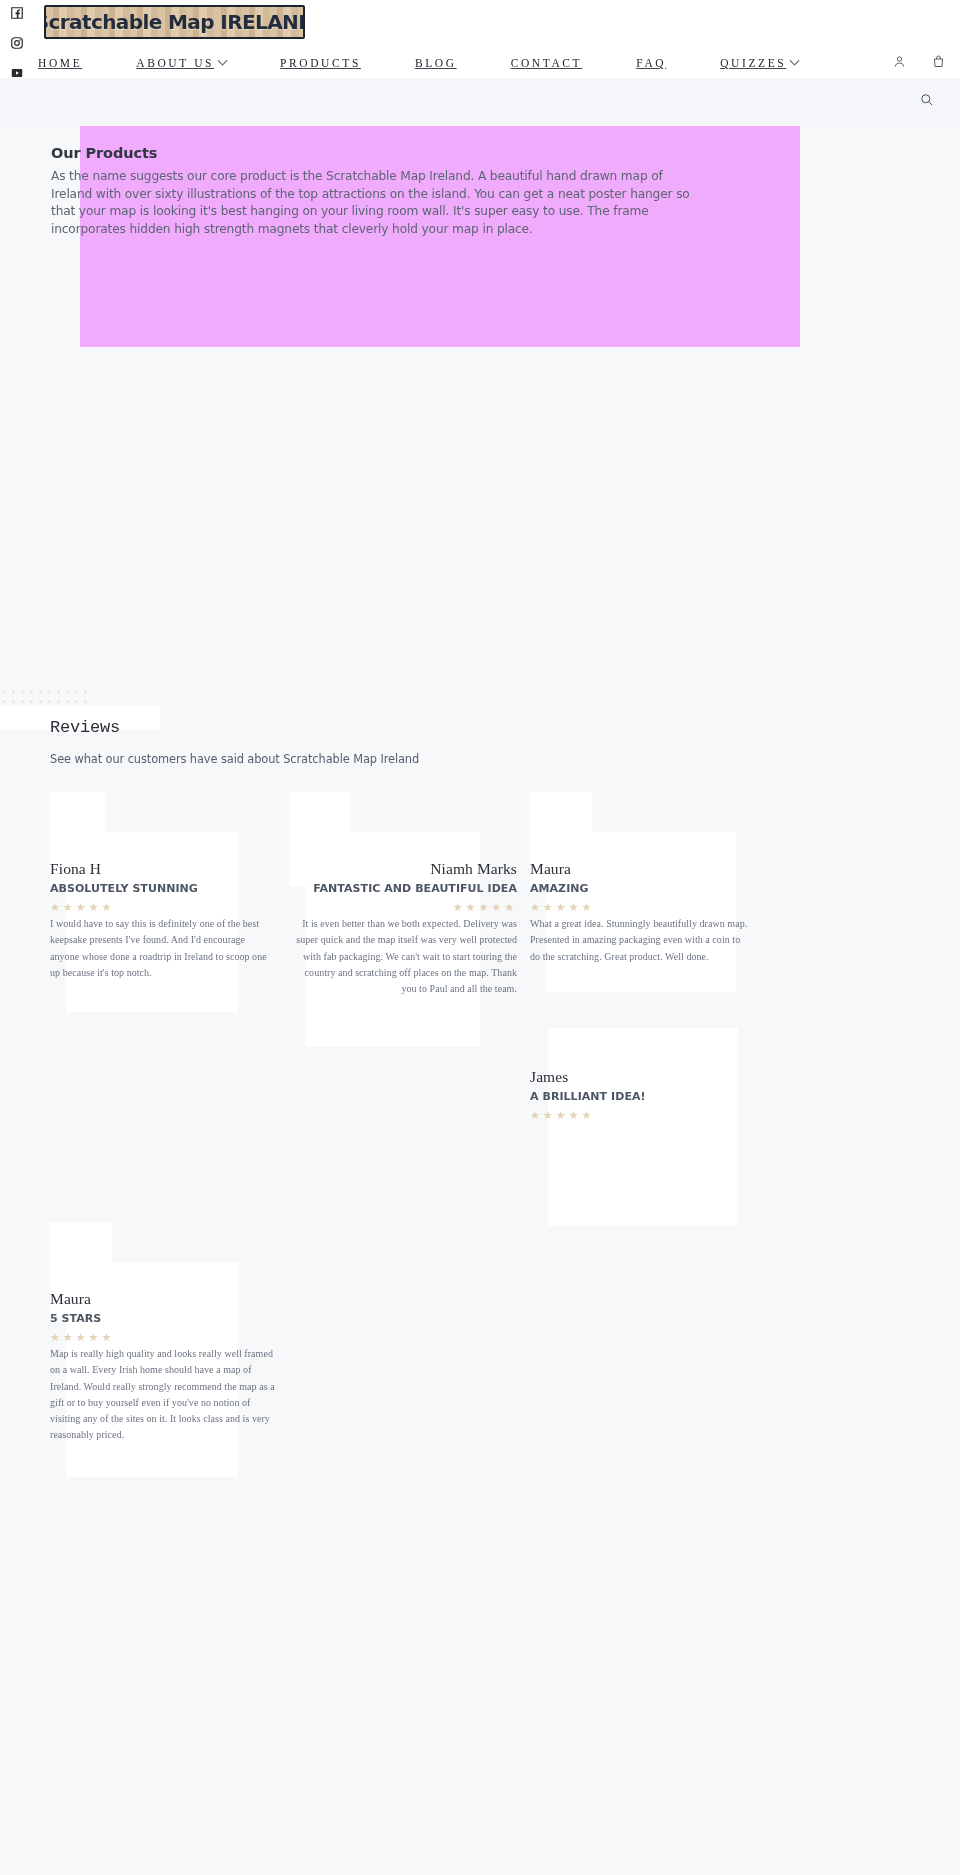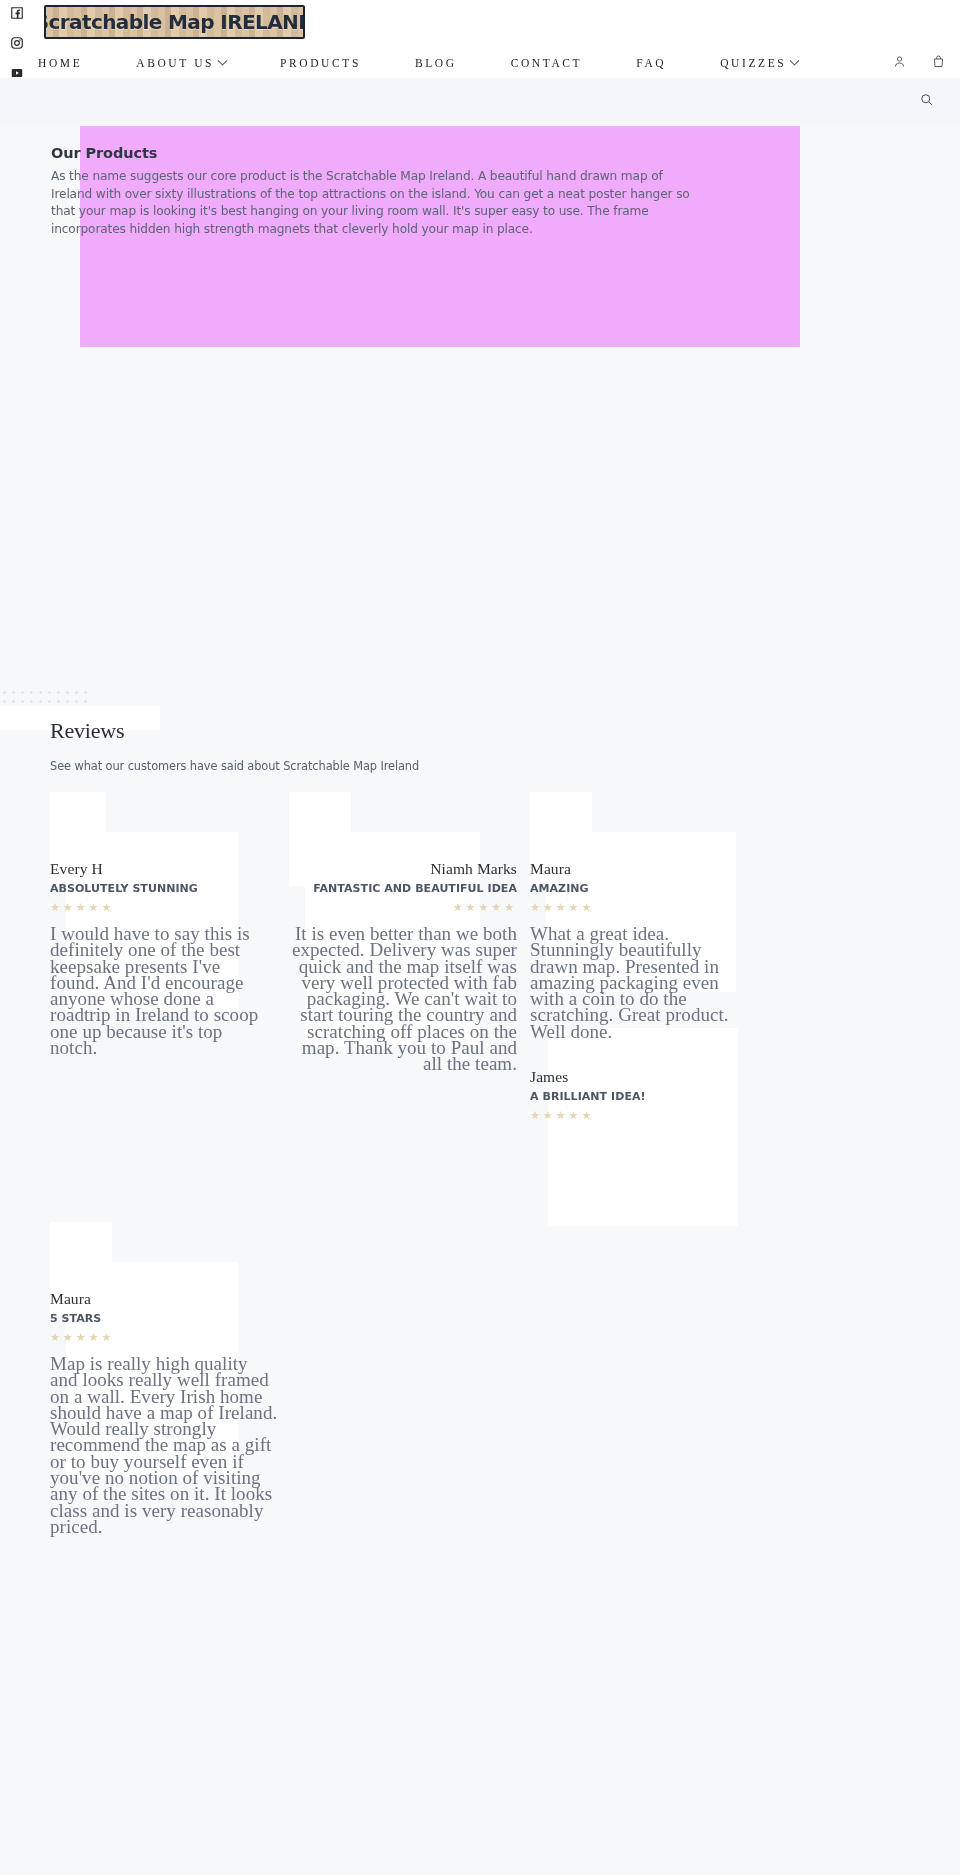--- a/index.html
+++ b/index.html
@@ -51,21 +51,21 @@
     color: #222c3d;
     text-shadow: 0 1px 0 rgba(255,255,255,0.35);
     white-space: nowrap;
   }
 
   
   .nav {
     position: absolute; left: 0; top: 48px; width: 960px; height: 30px;
     display: flex; align-items: center;
   }
-  .nav-items { display: flex; align-items: center; padding-left: 38px; }
+  .nav-items { display: flex; align-items: center; padding-left: 38px; text-decoration: underline; }
   .nav-item {
     font-family: "Liberation Serif", serif;
     font-size: 11.5px;
     letter-spacing: 2.6px;
     color: #22262c;
     text-transform: uppercase;
     display: flex; align-items: center; gap: 5px;
     margin-right: 54px;
     white-space: nowrap;
     cursor: pointer;
@@ -116,22 +116,22 @@
     opacity: 0.95;
   }
   .white-nub {
     position: absolute; left: 0px; top: 706px; width: 160px; height: 24px;
     background: #ffffff;
   }
 
   
   .reviews-head { position: absolute; left: 50px; top: 718px; width: 600px; }
   .reviews-title {
-    font-family: Liberation Serif, serif;
-    font-weight: 400; font-size: 22px; color: #2b3038;
+    font-family: Liberation Mono, monospace;
+    font-weight: 400; font-size: 17px; color: #2b3038;
     letter-spacing: -0.2px;
   }
   .reviews-sub {
     font-family: "DejaVu Sans", sans-serif;
     font-weight: 400; font-size: 11.4px; color: #576070;
     letter-spacing: -0.1px; margin-top: 15px;
   }
 
   .review {
     position: absolute;
@@ -149,22 +149,22 @@
     font-family: "DejaVu Sans", sans-serif;
     font-weight: 700; font-size: 11px; color: #4d5663;
     letter-spacing: 0.05px; margin-top: 4px; text-transform: uppercase;
   }
   .rv-stars {
     margin-top: 6px; font-size: 11px; color: #e3d4b4; letter-spacing: 3px;
     line-height: 12px;
   }
   .rv-text {
     font-family: "Liberation Serif", serif;
-    font-size: 19px; line-height: 16.3px; color: #6b7280;
-    margin-top: 13px; letter-spacing: 0.05px;
+    font-size: 10px; line-height: 16.3px; color: #6b7280;
+    margin-top: 3px; letter-spacing: 0.05px;
   }
 </style>
 </head>
 <body>
 
 <div class="page">
 
   <div class="social-rail">
     <a class="sicon">
       <svg viewBox="0 0 24 24">
@@ -257,21 +257,21 @@
 
   <section class="reviews-head">
     <h2 class="reviews-title">Reviews</h2>
     <p class="reviews-sub">See what our customers have said about Scratchable Map Ireland</p>
   </section>
 
   <article class="review" style="left:50px; top:860px; width:222px;">
     <div class="rv-plate" style="left:0px; top:-68px; width:56px; height:94px;"></div>
     <div class="rv-plate" style="left:16px; top:-28px; width:172px; height:180px;"></div>
     <div class="rv-body">
-      <div class="rv-name">Every H</div>
+      <div class="rv-name">Fiona H</div>
       <div class="rv-headline">ABSOLUTELY STUNNING</div>
       <div class="rv-stars">★★★★★</div>
       <p class="rv-text">I would have to say this is definitely one of the best keepsake presents I've found. And I'd encourage anyone whose done a roadtrip in Ireland to scoop one up because it's top notch.</p>
     </div>
   </article>
 
   <article class="review" style="left:289px; top:860px; width:228px;text-align:right;">
     <div class="rv-plate" style="left:0px; top:-68px; width:62px; height:94px;"></div>
     <div class="rv-plate" style="left:16px; top:-28px; width:175px; height:215px;"></div>
     <div class="rv-body">

